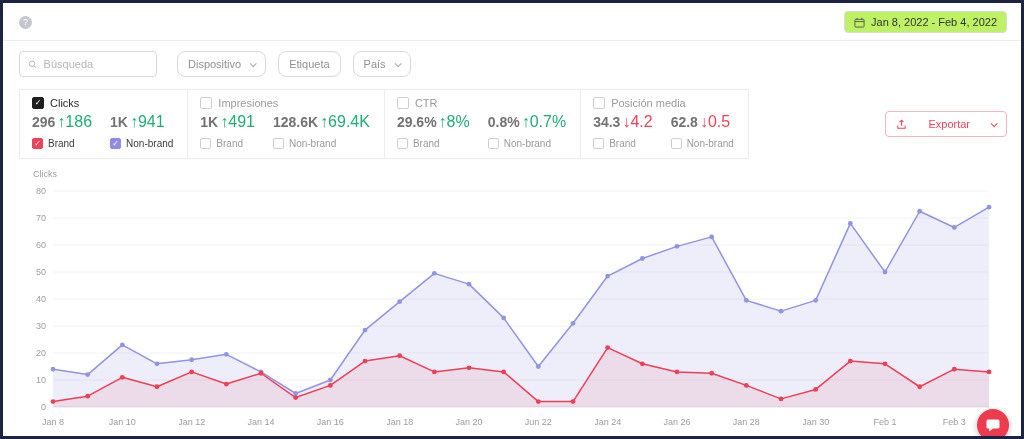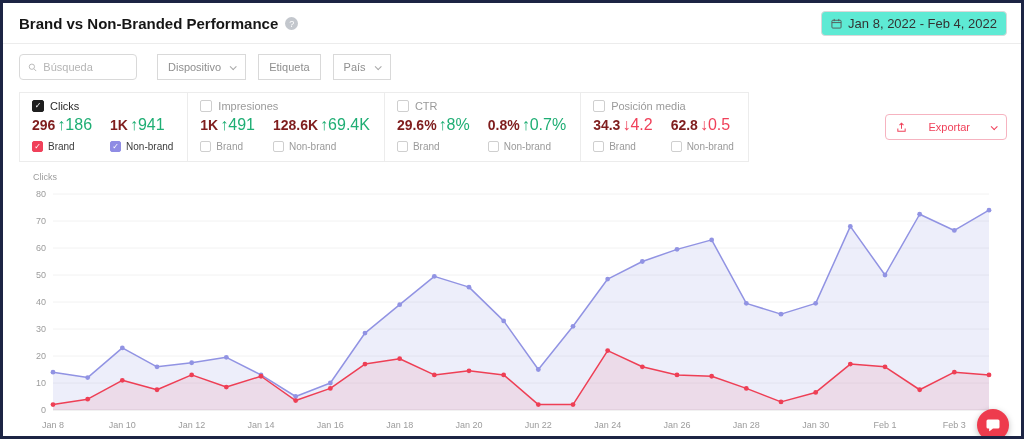--- a/index.html
+++ b/index.html
@@ -2,62 +2,61 @@
 <html><head>
 <meta charset="utf-8">
 <style>
   *{margin:0;padding:0;box-sizing:border-box}
   html,body{width:1024px;height:439px;overflow:hidden}
   body{font-family:"Liberation Sans",sans-serif;background:#fff}
   .page{width:1024px;height:439px;border:3px solid #1c2444;background:#fff;position:relative;overflow:hidden}
   .hdr{display:flex;align-items:center;gap:7px;padding:8px 14px 7px 16px;border-bottom:1px solid #ececec}
   .title{font-size:15px;font-weight:700;color:#161616}
   .help{width:13px;height:13px;border-radius:50%;background:#c3c7cd;color:#fff;font-size:9px;display:flex;align-items:center;justify-content:center}
-  .date-btn{margin-left:auto;display:flex;align-items:center;gap:6px;border:1px solid #d9d9d9;border-radius:4px;background:#5eead4;padding:4px 9px;font-size:13px;color:#333;font-family:inherit;cursor:pointer}
+  .date-btn{margin-left:auto;display:flex;align-items:center;gap:6px;border:1px solid #d9d9d9;border-radius:4px;background:#bef264;padding:4px 9px;font-size:11px;color:#333;font-family:inherit;cursor:pointer}
   .filters{display:flex;align-items:center;gap:12px;padding:10px 16px}
-  .search{display:flex;align-items:center;gap:6px;width:118px;height:26px;border:1px solid #d9d9d9;border-radius:4px;padding:12px 8px;margin-right:8px;background:#fff}
+  .search{display:flex;align-items:center;gap:6px;width:138px;height:26px;border:1px solid #d9d9d9;border-radius:4px;padding:12px 8px;margin-right:8px;background:#fff}
   .search input{border:none;outline:none;width:100%;font-size:11px;font-family:inherit;color:#333;background:transparent}
   .search input::placeholder{color:#b5b5b5}
-  .sel{display:flex;align-items:center;gap:9px;height:26px;border:1px solid #d9d9d9;border-radius:0;padding:0 10px;font-size:11px;color:#8f8f8f;background:#fff;cursor:pointer}
+  .sel{display:flex;align-items:center;gap:9px;height:26px;border:1px solid #d9d9d9;border-radius:8px;padding:0 10px;font-size:11px;color:#8f8f8f;background:#fff;cursor:pointer}
   .chev{width:5px;height:5px;border-right:1px solid #a9a9a9;border-bottom:1px solid #a9a9a9;transform:rotate(45deg) translateY(-1px);flex:none}
   .metrics{position:relative;margin:2px 14px 0 16px;display:flex;align-items:center;min-height:64px}
   .mwrap{display:flex;border:1px solid #ececec;background:#fff}
   .mcard{padding:7px 14px 9px 12px;border-right:1px solid #ececec;min-width:140px}
   .mcard:last-child{border-right:none}
   .mhead{display:flex;align-items:center;gap:6px;font-size:11px;color:#2a2a2a;cursor:pointer}
   .mcard.dim .mhead{color:#9a9a9a}
   .cb{width:12px;height:12px;border:1px solid #cfcfcf;border-radius:2px;background:#fff;display:inline-flex;align-items:center;justify-content:center;flex:none;cursor:pointer}
   .cb.checked::after{content:"✓";font-size:8px;color:#fff;line-height:1}
   .cb.dark{background:#1f1f1f;border-color:#1f1f1f}
   .cb.red{background:#f0415a;border-color:#f0415a}
   .cb.purple{background:#8f8ce4;border-color:#8f8ce4}
   .cb.sm{width:11px;height:11px}
   .mcols{display:flex;gap:18px;margin-top:4px}
   .vrow{display:flex;align-items:baseline;gap:2px;white-space:nowrap}
-  .vbig{font-size:14px;font-weight:700;color:#7f1d1d}
+  .vbig{font-size:14px;font-weight:700;color:#737373}
   .vdelta{font-size:16px;font-weight:400}
   .vdelta.up{color:#1fae74}
   .vdelta.down{color:#f0415a}
   .sub{display:flex;align-items:flex-start;gap:5px;font-size:10px;color:#9a9a9a;margin-top:7px;cursor:pointer;white-space:nowrap}
   .mcard.active .sub{color:#3c3c3c}
   .export-btn{position:absolute;right:0;top:50%;transform:translateY(-50%);display:flex;align-items:center;gap:21px;border:1px solid #f6b3c0;color:#f0415a;background:#fff;border-radius:4px;padding:6px 10px;font-size:11px;font-family:inherit;cursor:pointer}
   .export-btn .chev{border-color:#f0415a}
   .chart-wrap{padding:6px 16px 0}
   .ylab{font-size:9px;color:#9c9c9c;margin:4px 0 2px 14px}
   #chart-svg{display:block;width:100%}
   #chart-svg text{font-family:"Liberation Sans",sans-serif;font-size:9px;fill:#9c9c9c}
   .fab{position:absolute;right:12px;bottom:-5px;width:32px;height:32px;border-radius:50%;background:#ee3b4d;display:flex;align-items:center;justify-content:center;box-shadow:0 2px 6px rgba(0,0,0,.25);cursor:pointer}
 </style>
 </head>
 <body>
 
 <div class="page">
 
   <div class="hdr">
-    <span class="title">Brand vs Non-Branded Performance</span>
     <span class="help">?</span>
     <button class="date-btn">
       <svg width="11" height="11" viewBox="0 0 12 12">
           <rect x="1" y="2.5" width="10" height="8.5" rx="1" fill="none" stroke="#555" stroke-width="1"></rect>
           <line x1="3.5" y1="1" x2="3.5" y2="3.5" stroke="#555" stroke-width="1"></line>
           <line x1="8.5" y1="1" x2="8.5" y2="3.5" stroke="#555" stroke-width="1"></line>
           <line x1="1" y1="5" x2="11" y2="5" stroke="#555" stroke-width="1"></line>
         </svg>
       <span>Jan 8, 2022 - Feb 4, 2022</span>
     </button>

